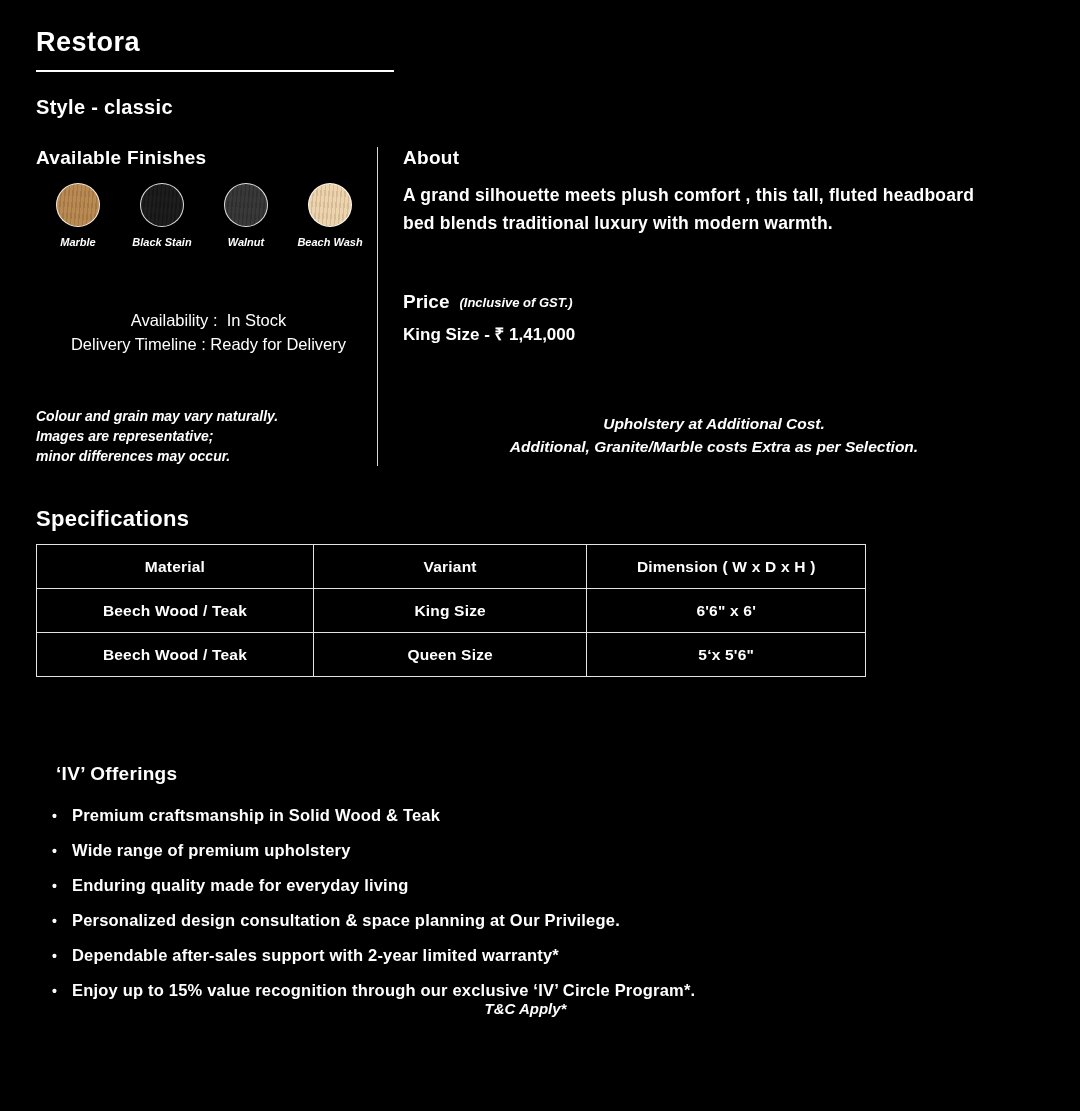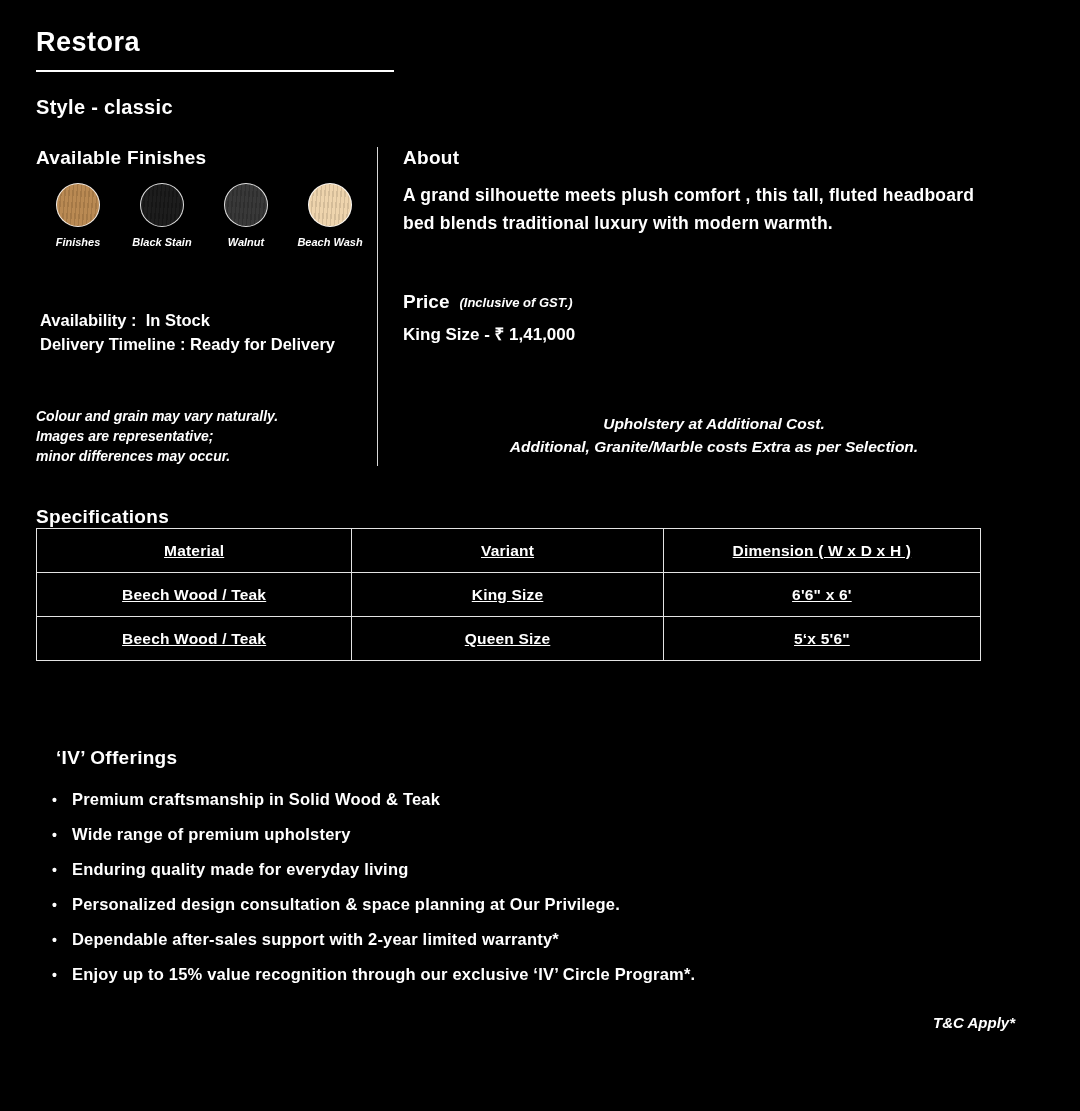--- a/index.html
+++ b/index.html
@@ -38,38 +38,38 @@
   .swatch::after {
     content: ""; position: absolute; inset: 0; border-radius: 50%;
     background: repeating-linear-gradient(95deg,
       rgba(0,0,0,0.18) 0px, rgba(0,0,0,0.18) 1.5px,
       rgba(255,255,255,0.04) 1.5px, rgba(255,255,255,0.04) 4px);
     opacity: 0.6;
   }
   .finish-label { margin-top: 9px; font-size: 11px; font-weight: 700; font-style: italic; }
 
   .availability-block { margin-top: 60px; padding-left: 4px; }
-  .availability-line { font-size: 16.5px; font-weight: 700; line-height: 24px; white-space: pre-wrap; }
+  .availability-line { font-size: 16.5px; font-weight: 400; line-height: 24px; white-space: pre-wrap; text-align: center; }
 
   .disclaimer { margin-top: 50px; font-size: 14px; font-weight: 600; font-style: italic; line-height: 20px; }
 
   .about-desc { margin-top: 12px; font-size: 17.5px; font-weight: 700; line-height: 28px; max-width: 600px; letter-spacing: 0.2px; }
 
   .price-row { margin-top: 54px; display: flex; align-items: center; }
   .price-heading { font-size: 19px; font-weight: 700; }
   .gst-note { font-size: 13px; font-weight: 700; font-style: italic; margin-left: 10px; }
   .price-line { font-size: 17px; font-weight: 700; line-height: 26px; }
   .price-lines { margin-top: 9px; }
 
   .price-notes { margin-top: 64px; font-size: 15.5px; font-weight: 700; font-style: italic; line-height: 23px; text-align: center; }
 
   
-  .spec-heading { margin-top: 40px; font-size: 19px; font-weight: 700; letter-spacing: 0.3px; }
+  .spec-heading { margin-top: 40px; font-size: 22px; font-weight: 700; letter-spacing: 0.3px; }
   table.spec-table {
-    margin-top: 0; width: 945px; border-collapse: collapse; text-decoration: underline;
+    margin-top: 12px; width: 830px; border-collapse: collapse;
   }
   .spec-table th, .spec-table td {
     border: 1px solid #e4e4e4;
     text-align: center;
     font-size: 15.5px;
     font-weight: 700;
     padding: 12px 8px;
     height: 44px;
     color: #ffffff;
     letter-spacing: 0.2px;
@@ -92,40 +92,40 @@
   }
   .offerings-list li::before {
     content: "\2022";
     position: absolute;
     left: 2px;
     top: 1px;
     font-size: 14px;
     color: #ffffff;
   }
 
-  .tnc { margin-top: 30px; text-align: right; padding-right: 10px; font-size: 15px; font-weight: 700; font-style: italic; }
+  .tnc { text-align: center; padding-right: 10px; font-size: 15px; font-weight: 700; font-style: italic; }
 </style>
 </head>
 <body>
 
 <div class="page">
 
   <div class="title">Restora</div>
   <div class="title-underline"></div>
   <div class="style-line">Style - classic</div>
 
   <div class="two-col">
 
     <div class="left-col">
       <div class="section-heading">Available Finishes</div>
 
       <div class="swatches">
         <div class="finish">
           <div class="swatch" style="background-color: rgb(184, 135, 79);"></div>
-          <div class="finish-label">Finishes</div>
+          <div class="finish-label">Marble</div>
         </div>
         <div class="finish">
           <div class="swatch" style="background-color: rgb(24, 24, 24);"></div>
           <div class="finish-label">Black Stain</div>
         </div>
         <div class="finish">
           <div class="swatch" style="background-color: rgb(52, 52, 52);"></div>
           <div class="finish-label">Walnut</div>
         </div>
         <div class="finish">

